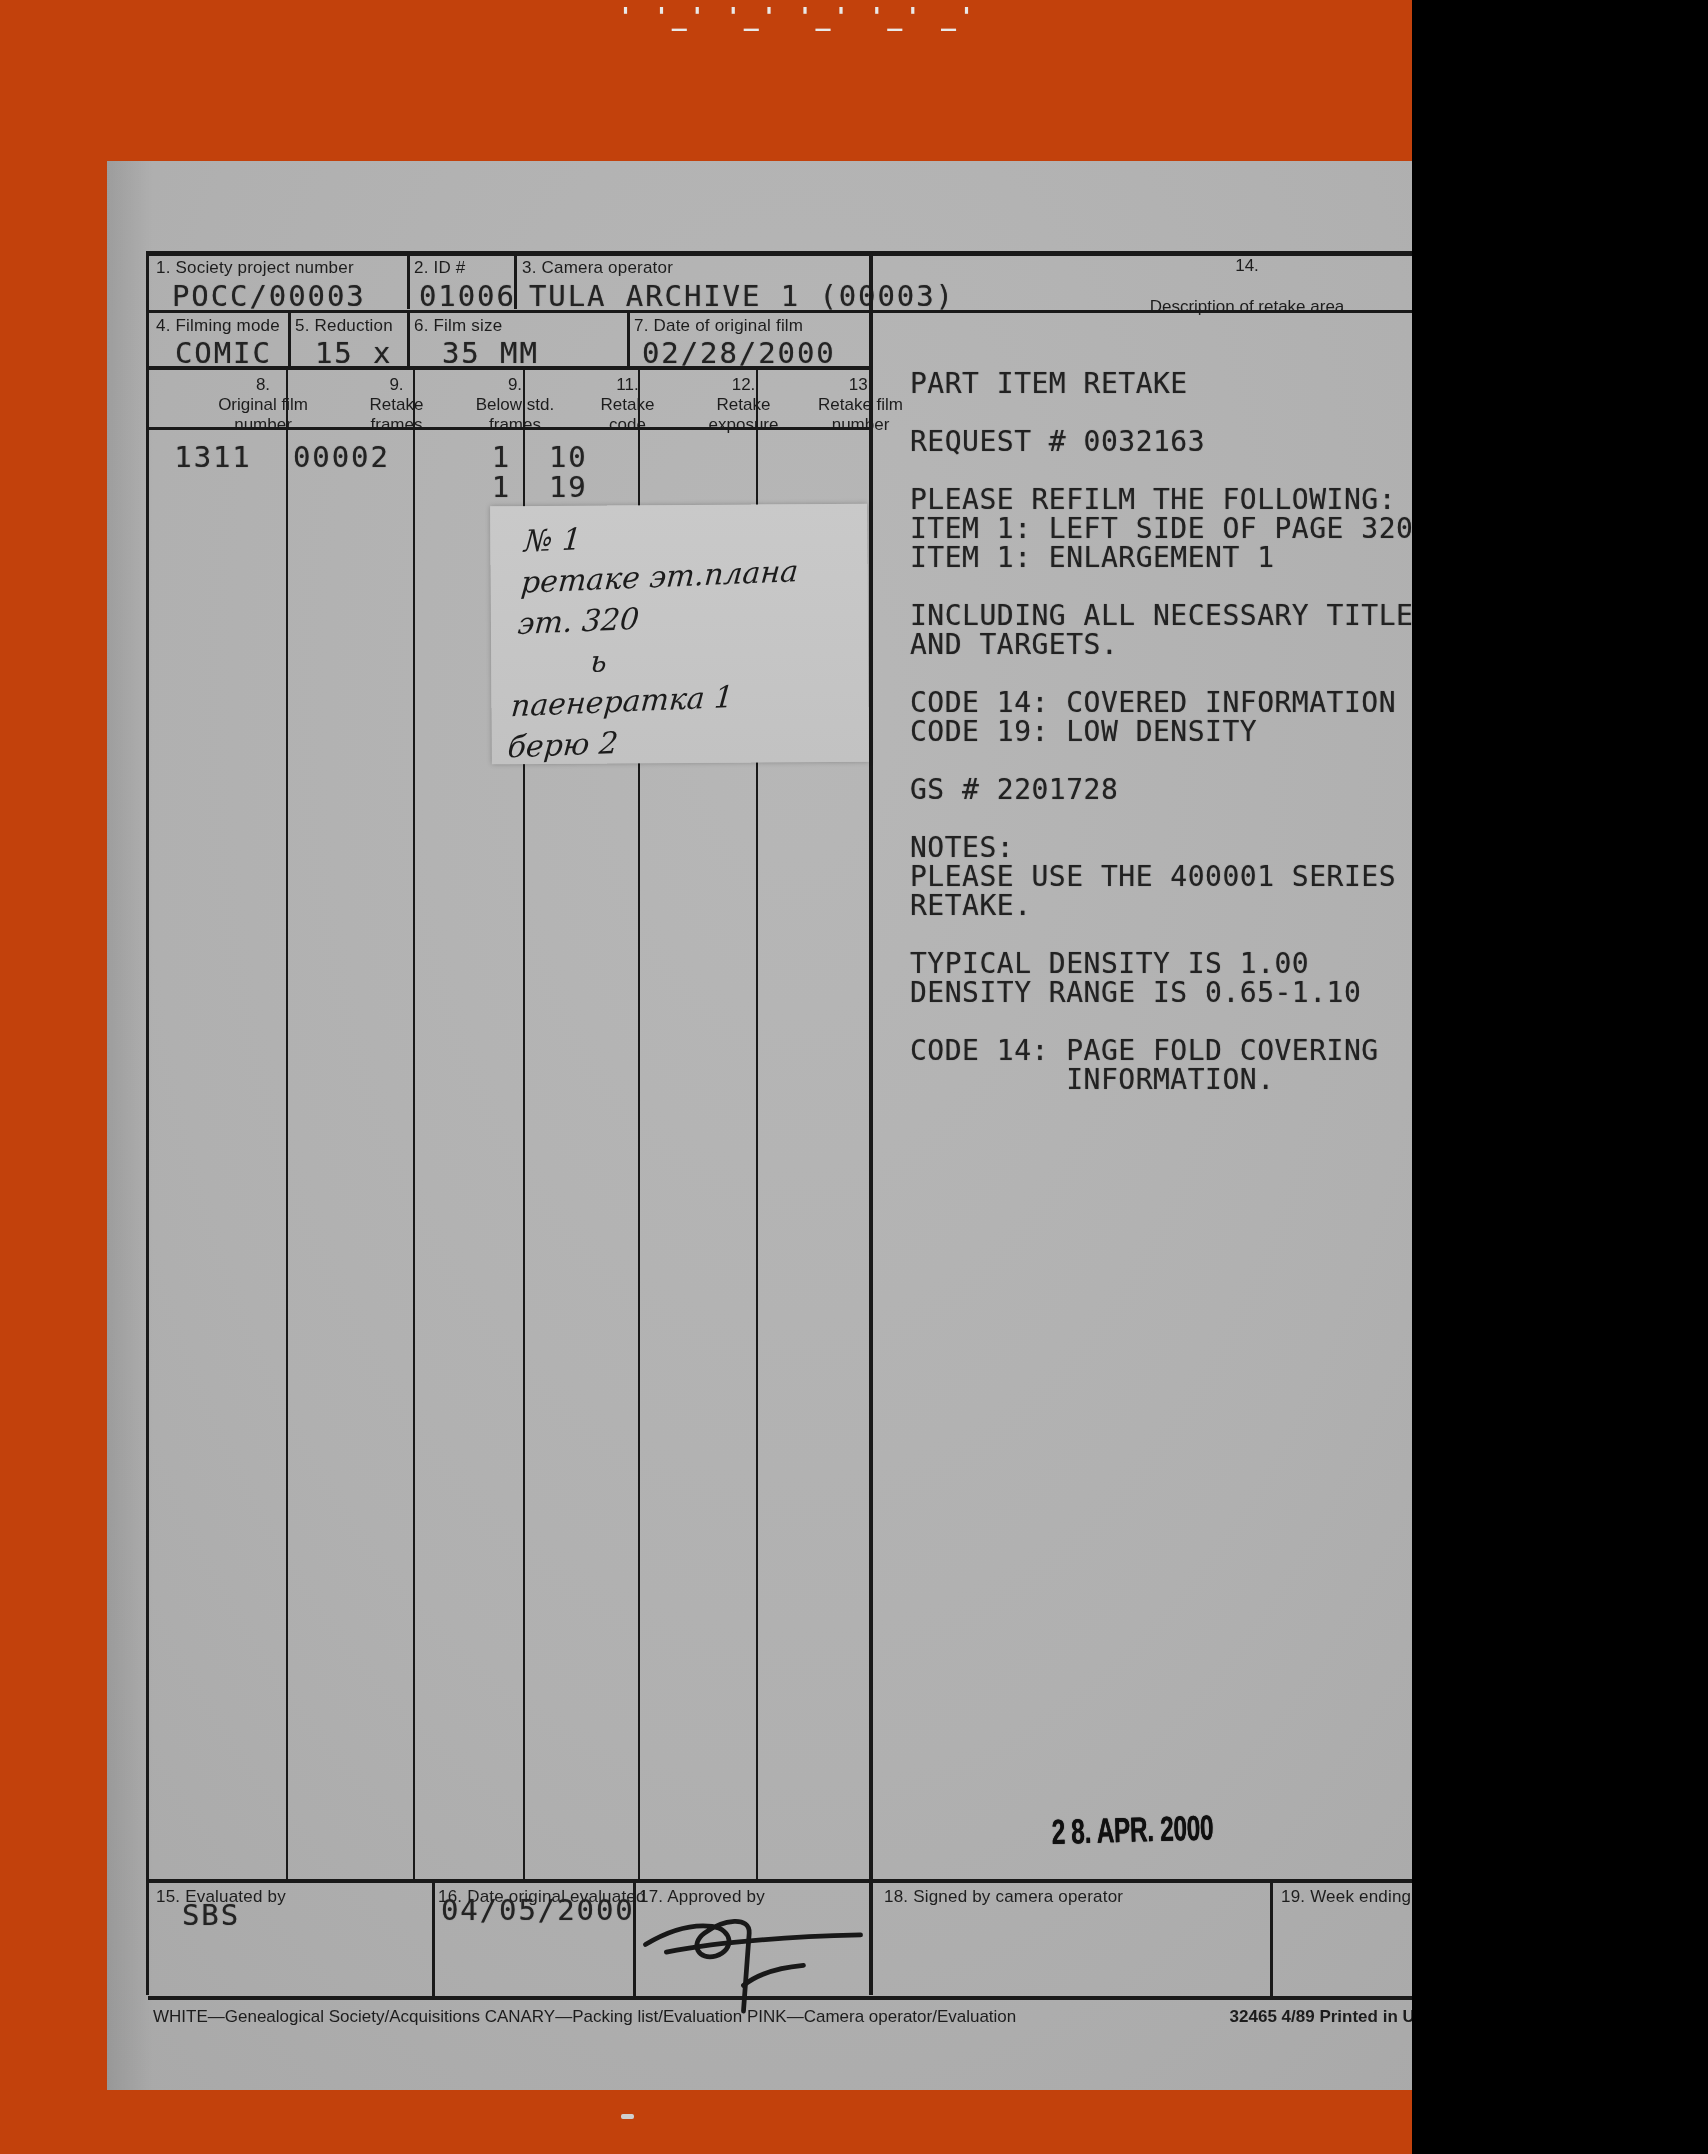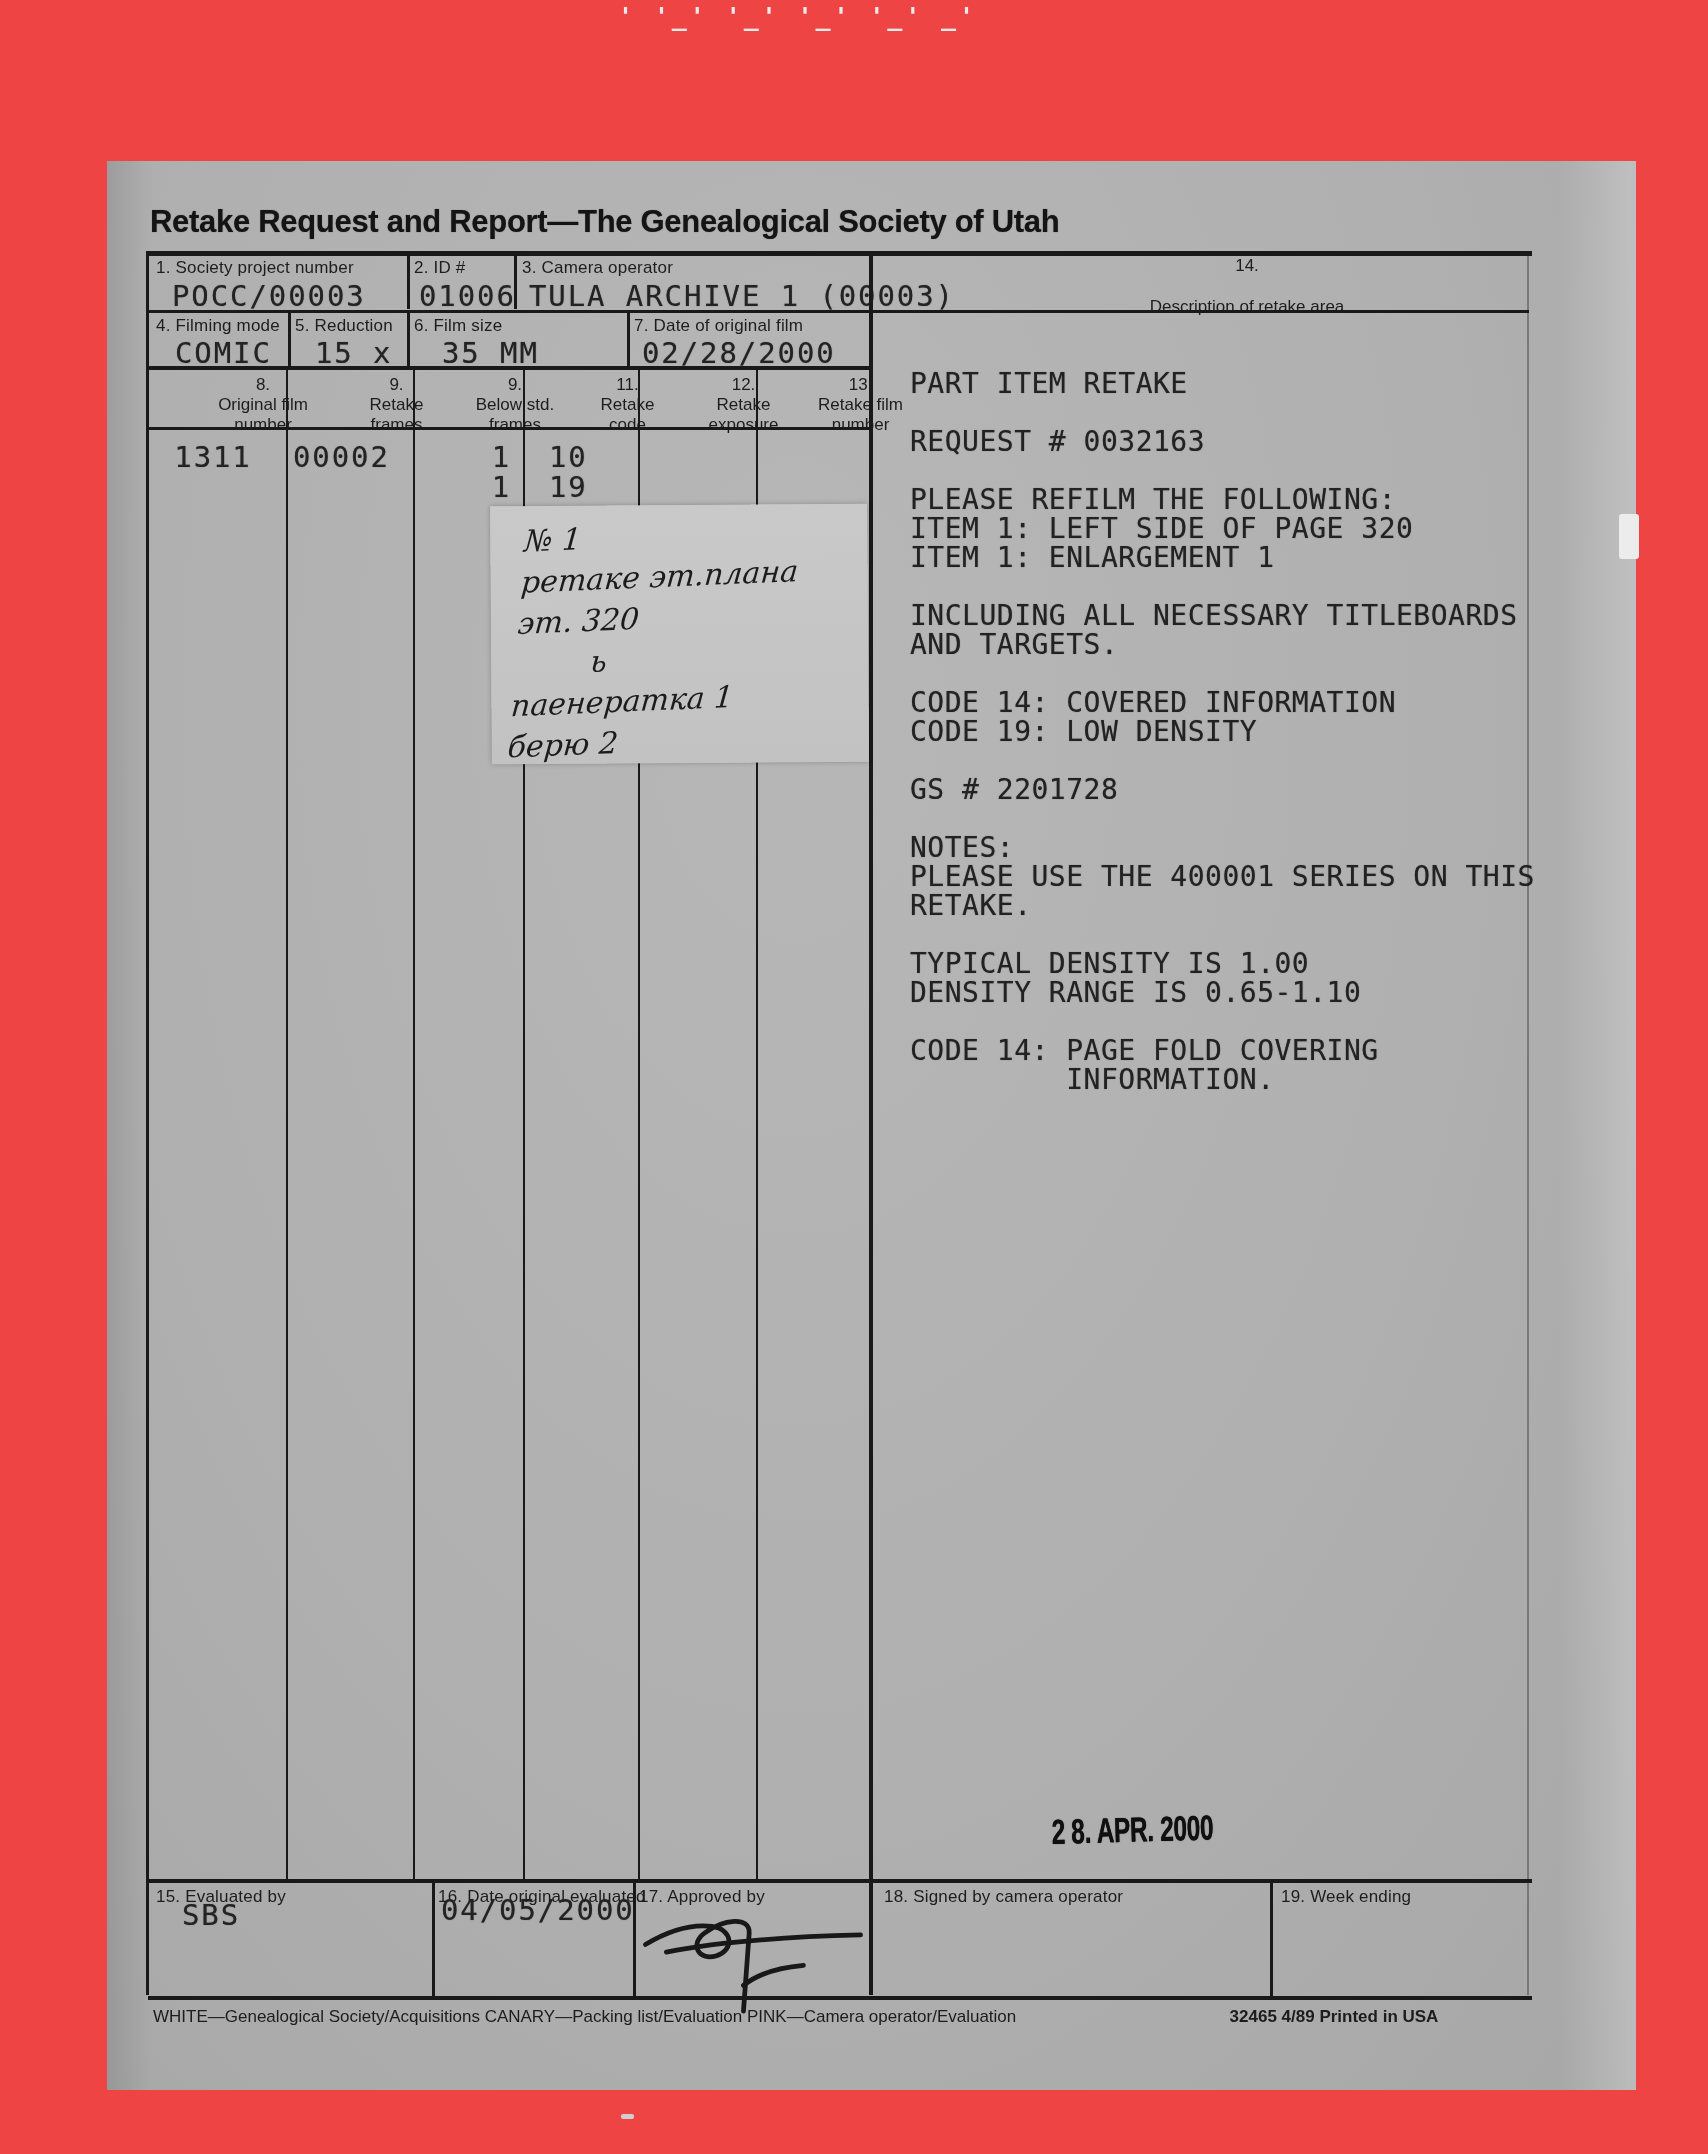--- a/index.html
+++ b/index.html
@@ -1,16 +1,16 @@
 <!DOCTYPE html>
 <html><head>
 <meta charset="utf-8">
 <style>
   html,body{margin:0;padding:0;background:#000;}
-  .stage{position:relative;width:1708px;height:2155px;background:#ef4444;overflow:hidden;
+  .stage{position:relative;width:1412px;height:2155px;background:#c2410c;overflow:hidden;
          font-family:"Liberation Sans",sans-serif;}
   .paper{position:absolute;left:107px;top:161px;width:1529px;height:1929px;
          background:
            linear-gradient(90deg, rgba(0,0,0,.10), rgba(0,0,0,0) 3%, rgba(0,0,0,0) 95%, rgba(255,255,255,.22) 99.5%),
            radial-gradient(ellipse at 45% 28%, #b7b7b7 0%, #b0b0b0 55%, #a7a7a7 100%);
          z-index:1;}
   .line{position:absolute;background:#191919;z-index:5;}
   .label{position:absolute;z-index:3;font-size:17px;color:#1d1d1d;letter-spacing:0.2px;
          font-family:"Liberation Sans",sans-serif;white-space:nowrap;}
   .typed{position:absolute;z-index:3;font-family:"DejaVu Sans Mono","Liberation Mono",monospace;
@@ -49,21 +49,20 @@
 <body>
 
 <div class="stage">
 
   <div class="film-marks">' '_' '_' '_' '_'   _'</div>
 
   <div class="paper"></div>
   <div class="notch"></div>
   <div class="speck"></div>
 
-  <div class="title">Retake Request and Report—The Genealogical Society of Utah</div>
 
   <div class="line" style="left:148px;top:251px;width:1384px;height:4.8px"></div>
   <div class="line" style="left:146px;top:251px;width:2.9px;height:1744px"></div>
   <div class="line" style="left:869px;top:251px;width:3.8px;height:1744px"></div>
   <div class="line" style="left:1527px;top:251px;width:1.9px;height:1744px;opacity:.35"></div>
   <div class="line" style="left:148px;top:310px;width:725px;height:2.9px"></div>
   <div class="line" style="left:873px;top:310px;width:656px;height:2.9px"></div>
   <div class="line" style="left:407px;top:254px;width:2.9px;height:55px"></div>
   <div class="line" style="left:514px;top:254px;width:2.9px;height:55px"></div>
   <div class="line" style="left:288px;top:313px;width:2.9px;height:55px"></div>

